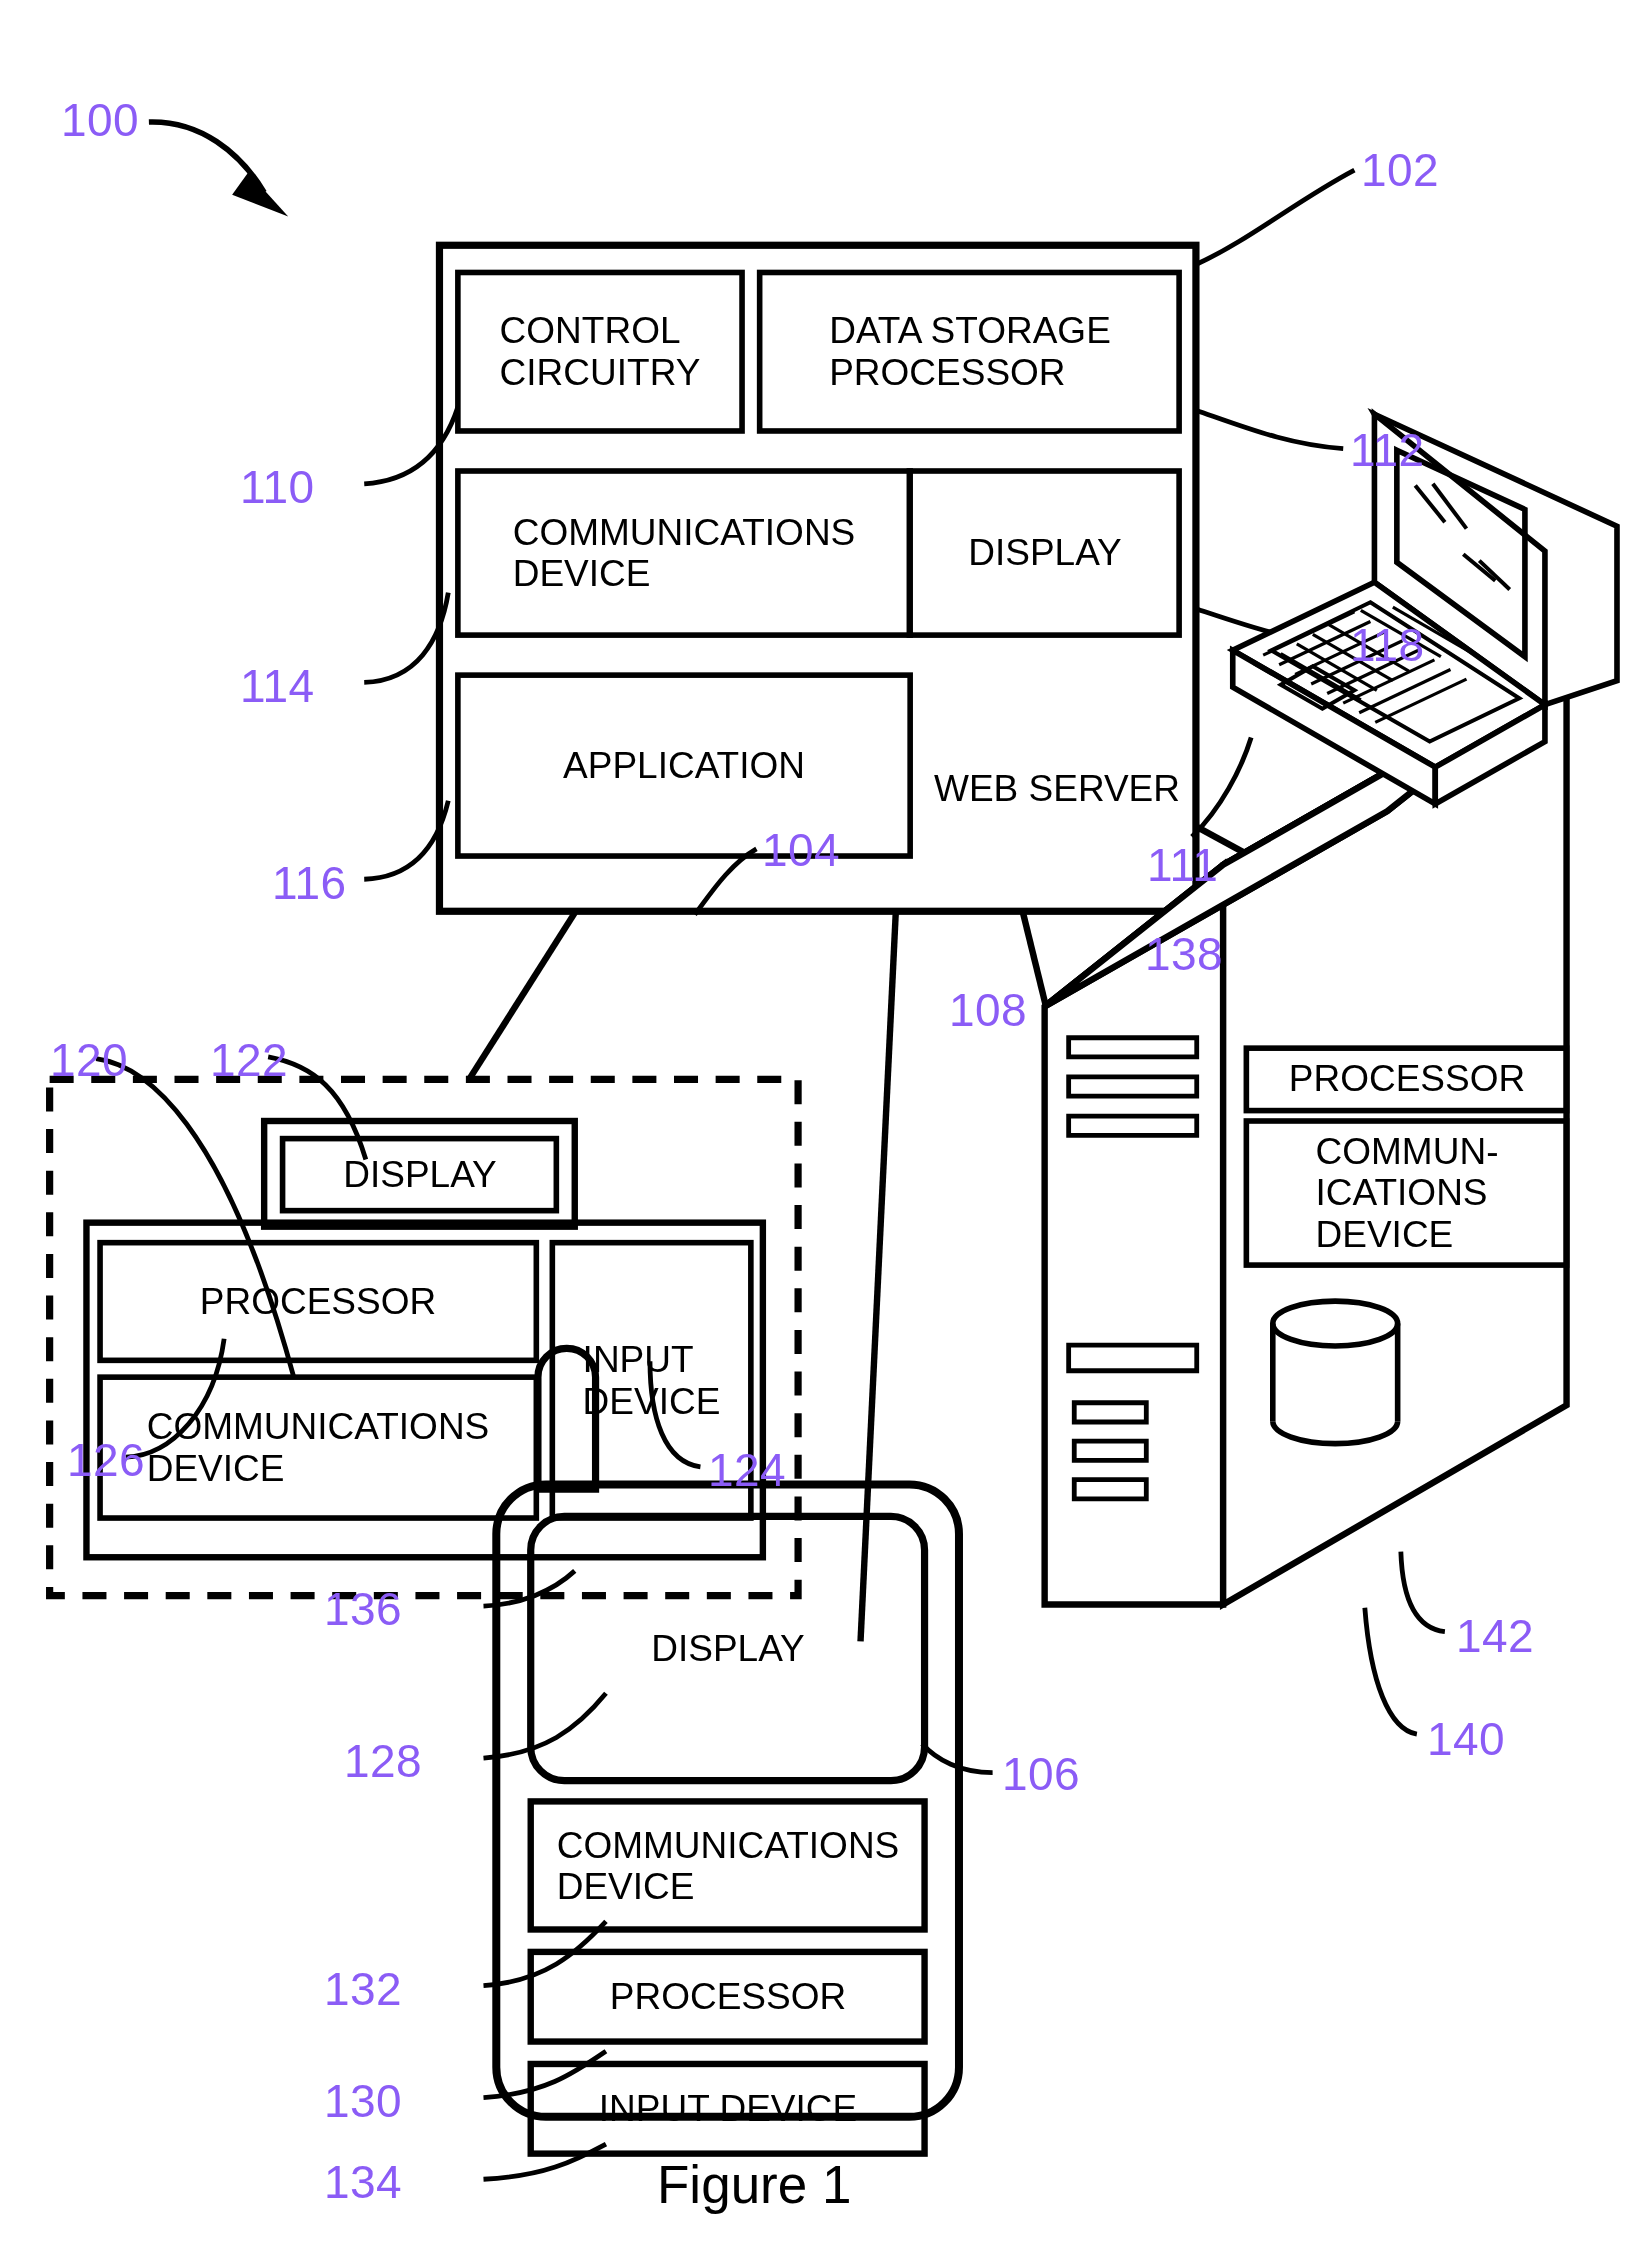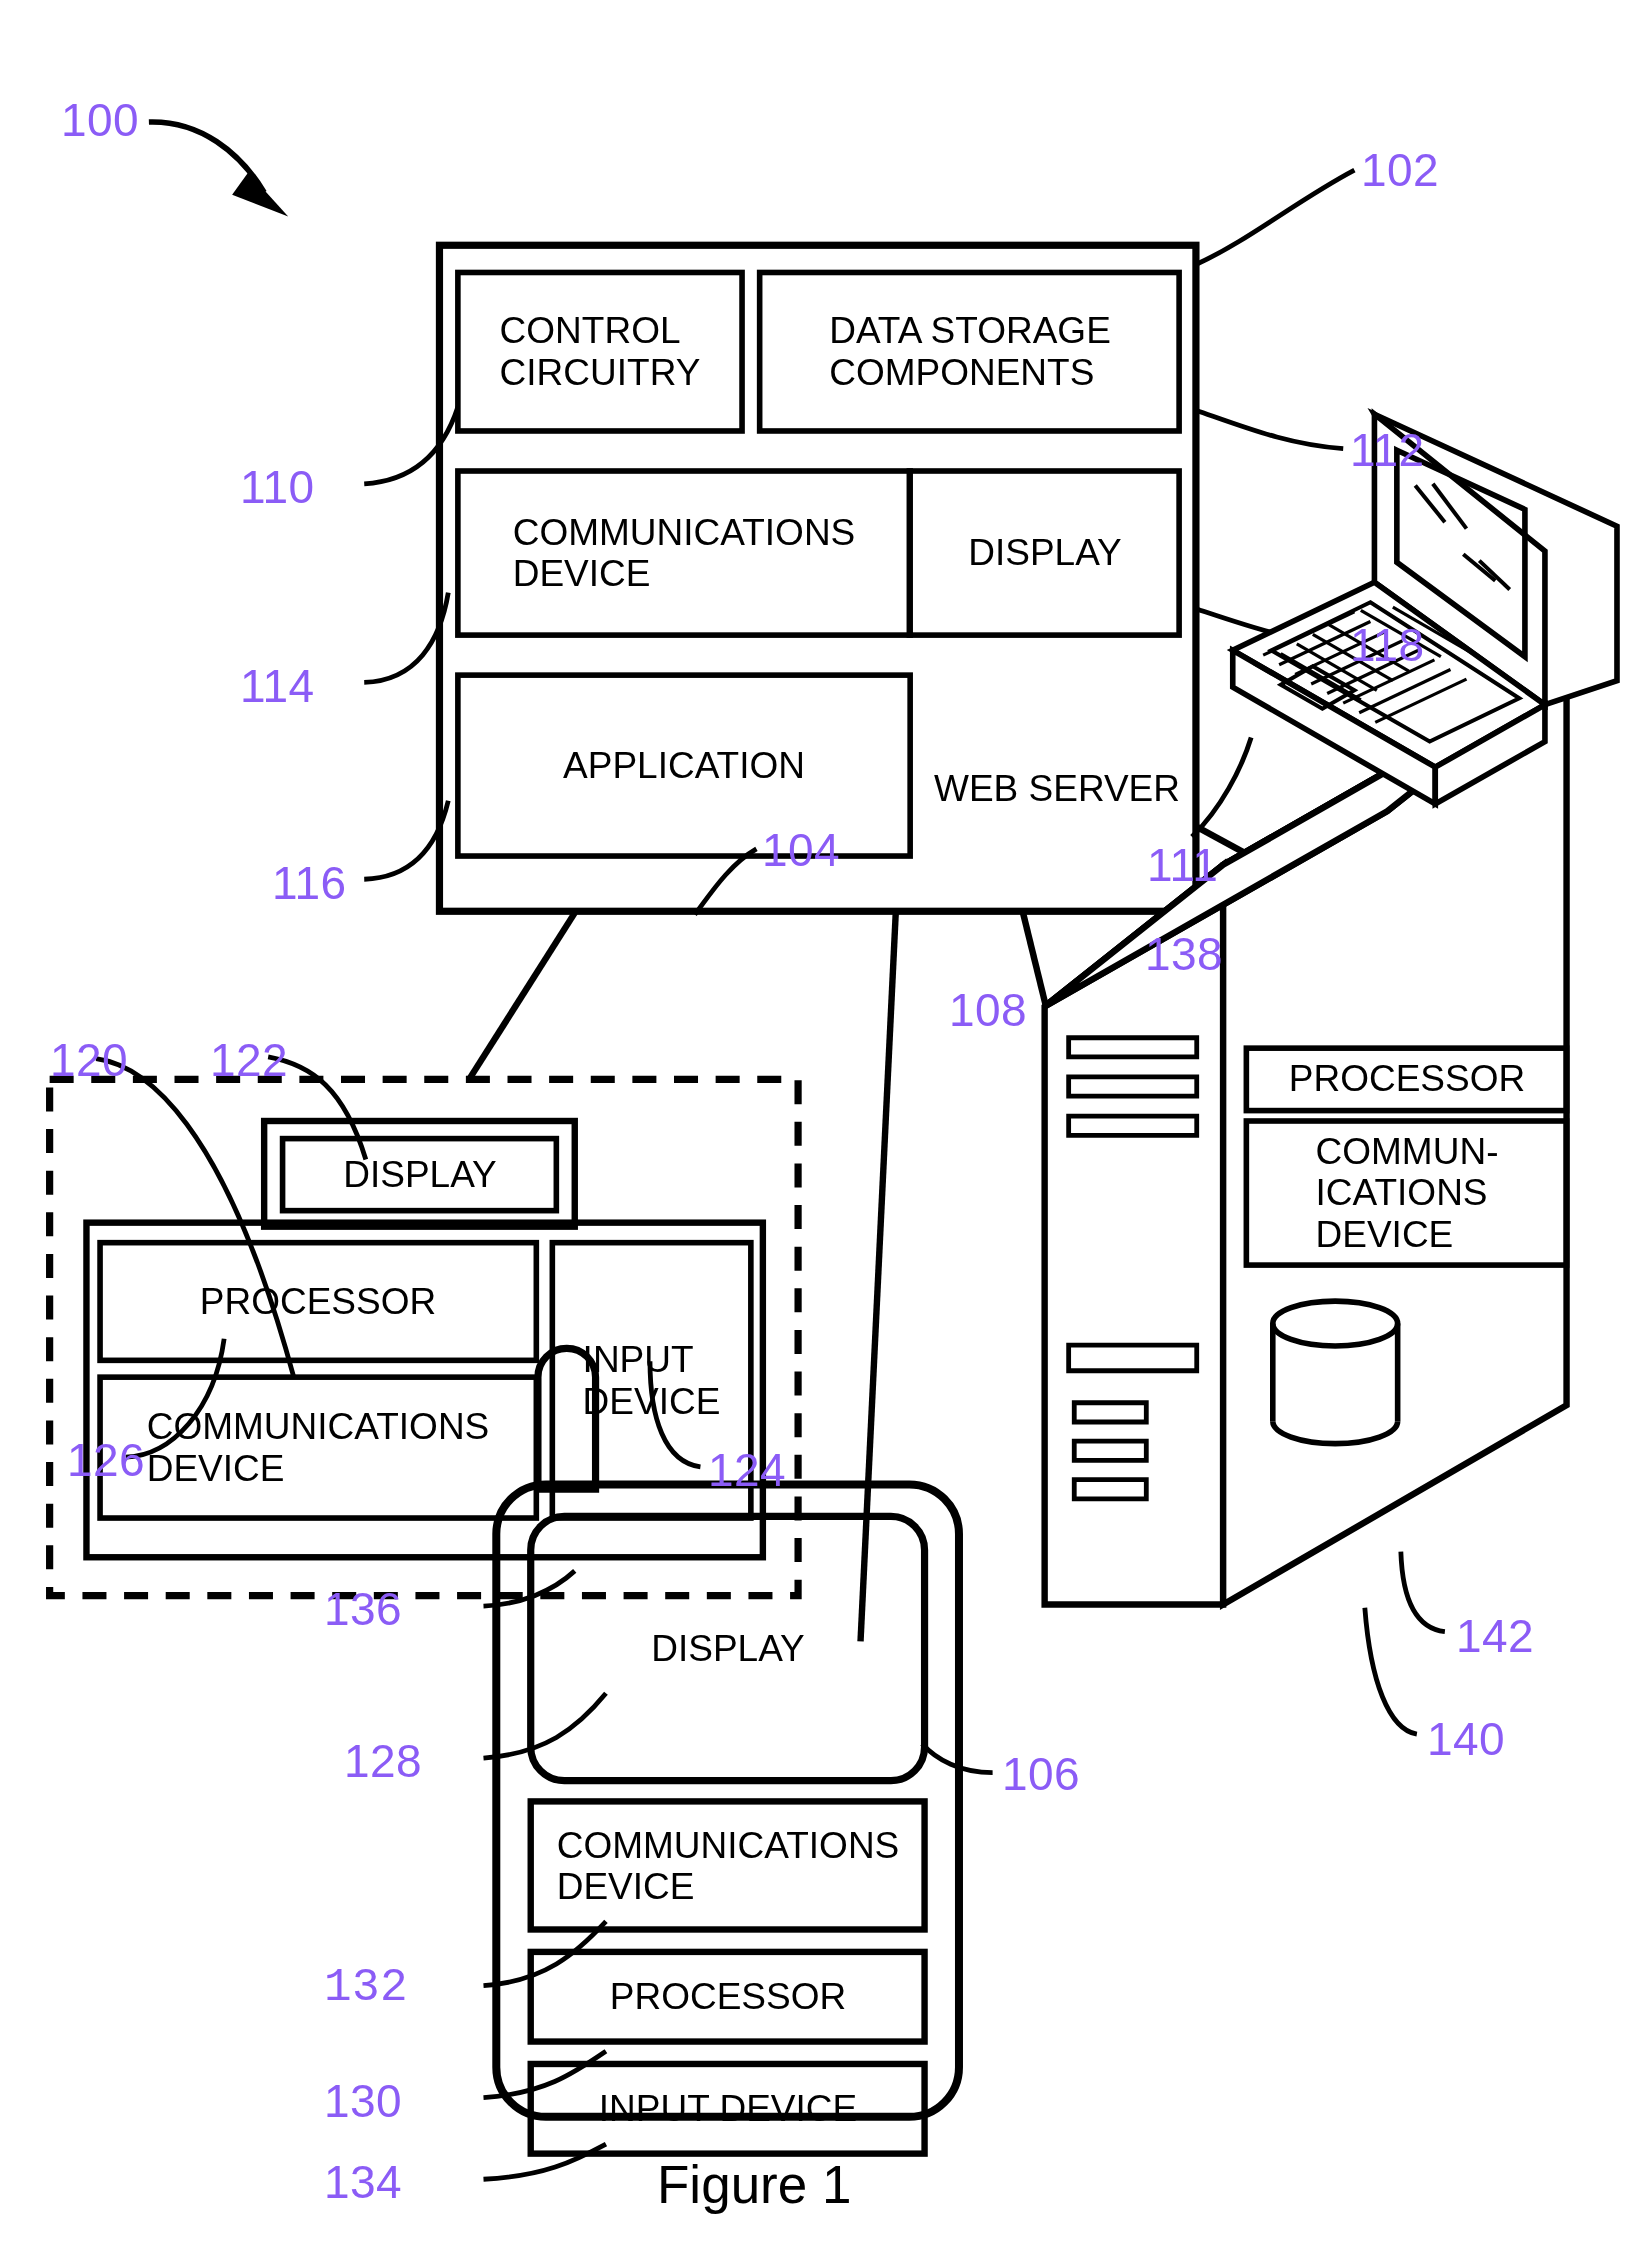--- a/index.html
+++ b/index.html
@@ -227,21 +227,21 @@
 
       <path d="M1566,828 L1640,870" stroke-width="5"></path>
     </g>
 
   </svg>
 
   <div class="boxtext ctr" style="left:458px; top:272px; width:284px; height:159px;">CONTROL
 CIRCUITRY</div>
 
   <div class="boxtext ctr" style="left:760px; top:272px; width:420px; height:159px;">DATA STORAGE
-COMPONENTS</div>
+PROCESSOR</div>
 
   <div class="boxtext ctr" style="left:458px; top:471px; width:452px; height:164px;">COMMUNICATIONS
 DEVICE</div>
 
   <div class="boxtext ctr" style="left:910px; top:471px; width:270px; height:164px;">DISPLAY</div>
 
   <div class="boxtext ctr" style="left:458px; top:675px; width:452px; height:181px;">APPLICATION</div>
 
   <div class="boxtext ctr" style="left:925px; top:721px; width:264px; height:136px;">WEB SERVER</div>
 
@@ -301,21 +301,21 @@
   <div class="lbl" style="left:1145px; top:927px;">138</div>
 
   <div class="lbl" style="left:1427px; top:1712px;">140</div>
 
   <div class="lbl" style="left:1456px; top:1609px;">142</div>
 
   <div class="lbl" style="left:324px; top:1582px;">136</div>
 
   <div class="lbl" style="left:324px; top:1734px;margin-left:20px;">128</div>
 
-  <div class="lbl" style="left:324px; top:1962px;font-family:Liberation Mono, monospace;">132</div>
+  <div class="lbl" style="left:324px; top:1962px;">132</div>
 
   <div class="lbl" style="left:324px; top:2074px;">130</div>
 
   <div class="lbl" style="left:324px; top:2155px;">134</div>
 
   <div class="lbl" style="left:1002px; top:1747px;">106</div>
 
   <div class="figcap" style="left:657px; top:2154px;">Figure 1</div>
 
 </div>

